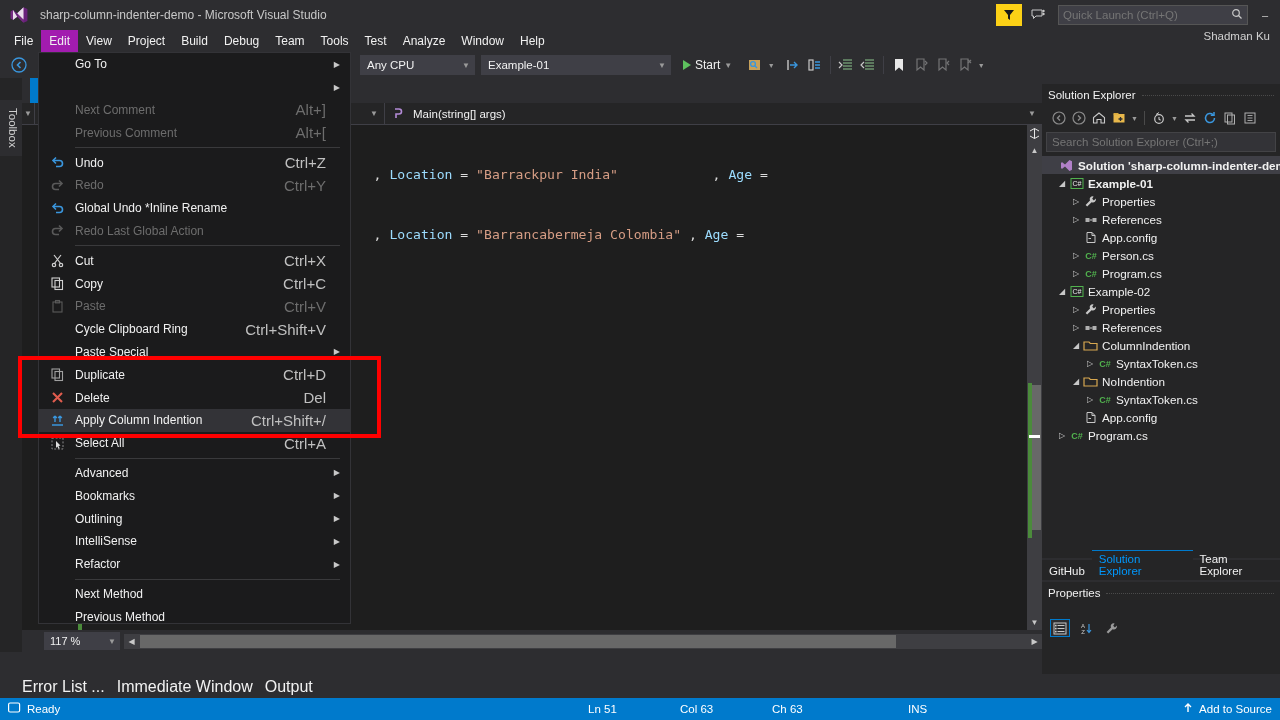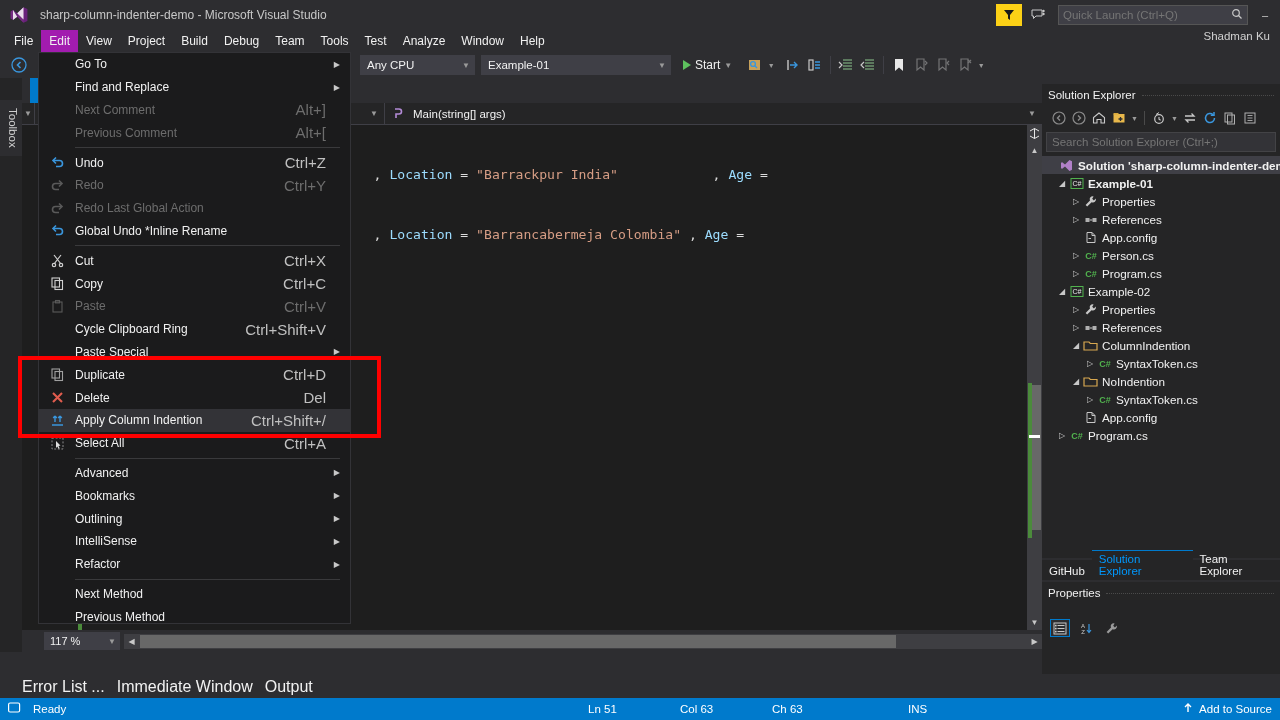--- a/index.html
+++ b/index.html
@@ -221,21 +221,21 @@
      padding-left:8px; gap:6px; margin-top:12px;}
   .pic { width:20px;height:18px;display:flex;align-items:center;justify-content:center;}
   .pic.selected { border:1px solid #007acc; background:#2d2d30; }
 
   
   .statusbar {
     position:absolute; bottom:0; left:0; width:1280px; height:22px;
     background:#007acc; color:#fff; font-size:11.5px;
     display:flex; align-items:center;
   }
-  .sb-ready { display:flex; align-items:center; gap:12px; padding-left:8px;}
+  .sb-ready { display:flex; align-items:center; gap:6px; padding-left:8px;}
   .sb-cell { position:absolute; }
   .sb-right { position:absolute; right:8px; display:flex; align-items:center; gap:5px;}
 
   
   .editmenu {
     position:absolute; top:52px; left:38px; width:313px; height:572px;
     background:#1b1b1c; border:1px solid #333337;
     z-index: 50;
   }
   .mrow {
@@ -828,21 +828,20 @@
 
   <div class="editmenu">
 
     <div class="mrow">
       <span class="mic"></span>
       <span class="mlab">Go To</span>
       <span class="msub">▶</span>
     </div>
     <div class="mrow">
       <span class="mic"></span>
-      <span class="mlab">Find and Replace</span>
       <span class="msub">▶</span>
     </div>
     <div class="mrow dis">
       <span class="mic"></span>
       <span class="mlab">Next Comment</span>
       <span class="mkey">Alt+]</span>
     </div>
     <div class="mrow dis">
       <span class="mic"></span>
       <span class="mlab">Previous Comment</span>
@@ -863,38 +862,38 @@
     <div class="mrow dis">
       <span class="mic">
         <svg width="15" height="15" viewBox="0 0 15 15">
             <path d="M11 5.5H5.5a3 3 0 0 0 0 6H9" fill="none" stroke="#5a5a5a" stroke-width="1.6"></path>
             <path d="M9 2.5l3 3-3 3" fill="none" stroke="#5a5a5a" stroke-width="1.6"></path>
           </svg>
       </span>
       <span class="mlab">Redo</span>
       <span class="mkey">Ctrl+Y</span>
     </div>
+    <div class="mrow">
+      <span class="mic">
+        <svg width="15" height="15" viewBox="0 0 15 15">
+            <path d="M4 5.5h5.5a3 3 0 0 1 0 6H6" fill="none" stroke="#3a96dd" stroke-width="1.6"></path>
+            <path d="M6 2.5 3 5.5l3 3" fill="none" stroke="#3a96dd" stroke-width="1.6"></path>
+          </svg>
+      </span>
+      <span class="mlab">Global Undo *Inline Rename</span>
+      <span class="mkey"></span>
+    </div>
     <div class="mrow dis">
       <span class="mic">
         <svg width="15" height="15" viewBox="0 0 15 15">
             <path d="M11 5.5H5.5a3 3 0 0 0 0 6H9" fill="none" stroke="#5a5a5a" stroke-width="1.6"></path>
             <path d="M9 2.5l3 3-3 3" fill="none" stroke="#5a5a5a" stroke-width="1.6"></path>
           </svg>
       </span>
       <span class="mlab">Redo Last Global Action</span>
-      <span class="mkey"></span>
-    </div>
-    <div class="mrow">
-      <span class="mic">
-        <svg width="15" height="15" viewBox="0 0 15 15">
-            <path d="M4 5.5h5.5a3 3 0 0 1 0 6H6" fill="none" stroke="#3a96dd" stroke-width="1.6"></path>
-            <path d="M6 2.5 3 5.5l3 3" fill="none" stroke="#3a96dd" stroke-width="1.6"></path>
-          </svg>
-      </span>
-      <span class="mlab">Global Undo *Inline Rename</span>
       <span class="mkey"></span>
     </div>
     <div class="msep"></div>
 
     <div class="mrow">
       <span class="mic">
         <svg width="15" height="15" viewBox="0 0 15 15">
             <path d="M4 2l7 9M11 2 4 11" stroke="#d0d0d0" stroke-width="1.2" fill="none"></path>
             <circle cx="4" cy="12" r="1.7" fill="none" stroke="#d0d0d0" stroke-width="1.2"></circle>
             <circle cx="11" cy="12" r="1.7" fill="none" stroke="#d0d0d0" stroke-width="1.2"></circle>

